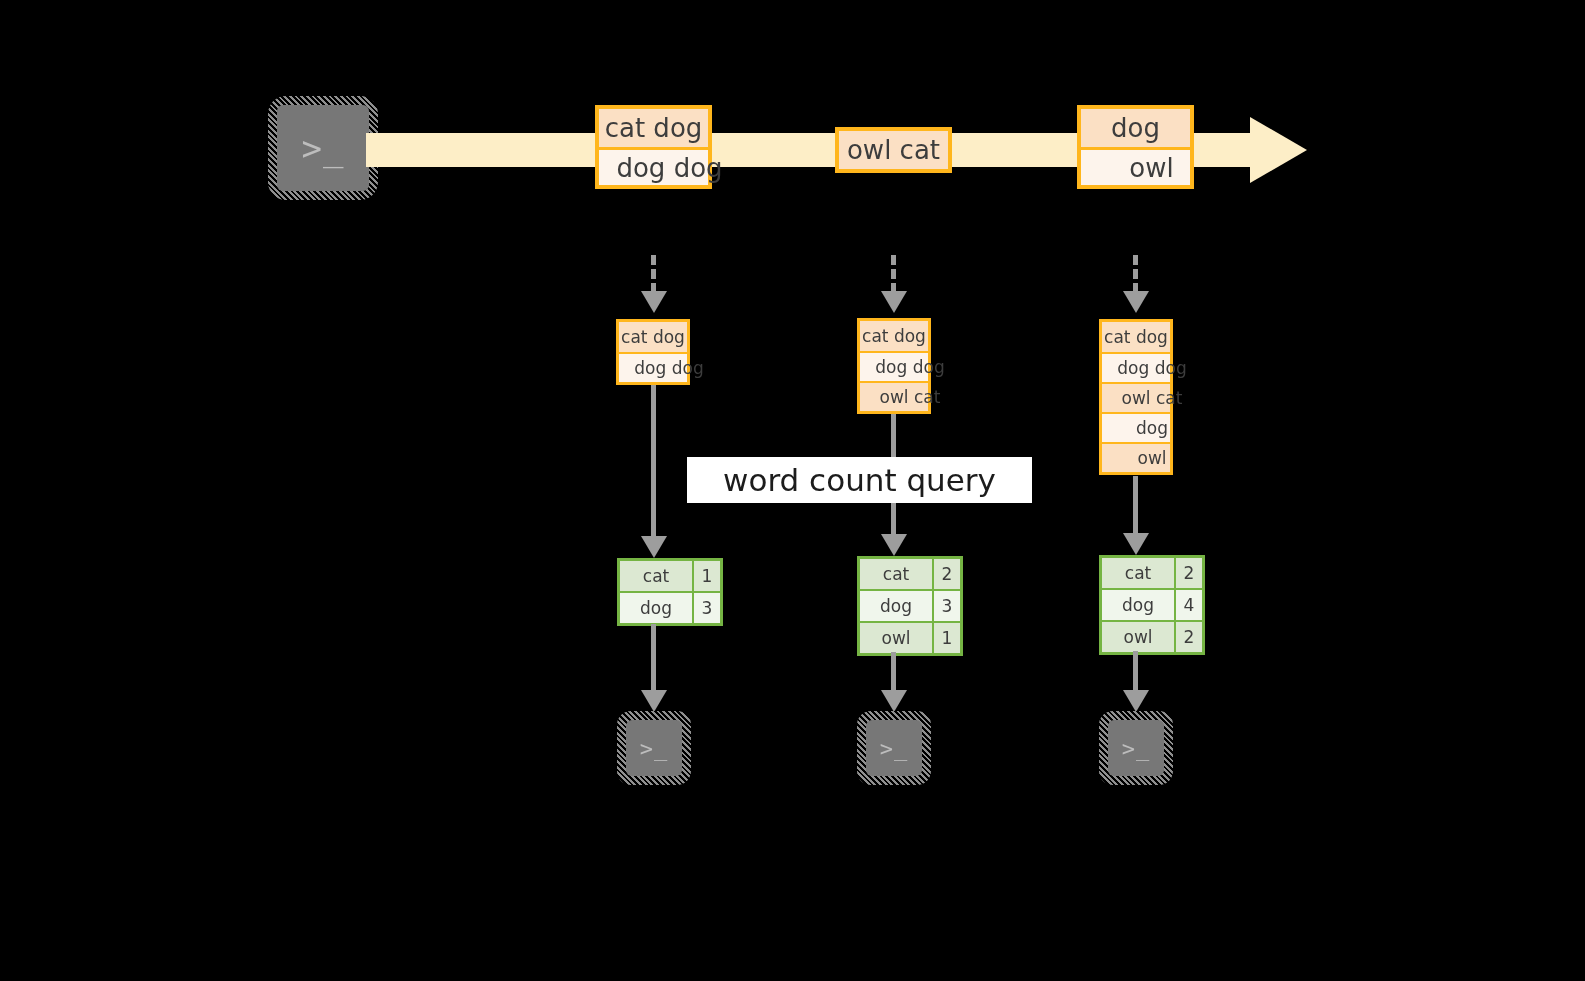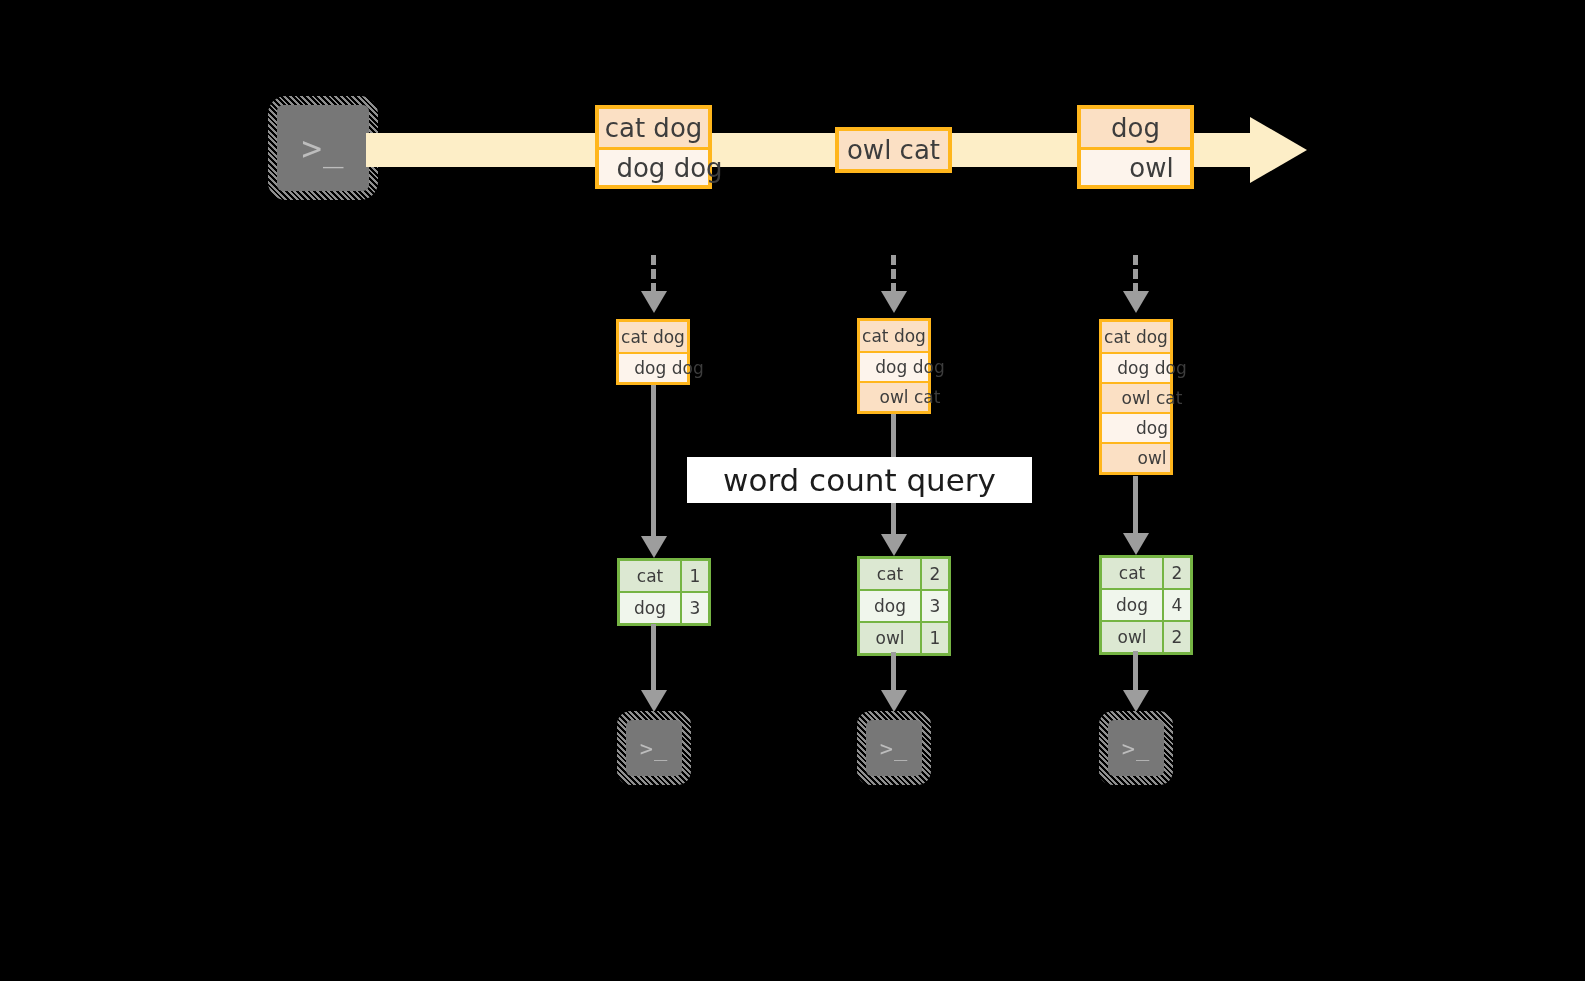--- a/index.html
+++ b/index.html
@@ -101,21 +101,21 @@
   .kv .krow + .krow { border-top: 2px solid #75b443; }
   .kv .cell {
     box-sizing: border-box;
     height: 30px;
     display: flex;
     align-items: center;
     justify-content: center;
     font-size: 17px;
     color: #3d3d3d;
   }
-  .kv .cell.word { width: 60px; }
+  .kv .cell.word { width: 72px; }
   .kv .cell.cnt  { width: 28px; border-left: 2px solid #75b443; }
   .krow.dark  .cell { background: #dce8d2; }
   .krow.light .cell { background: #f0f6ec; }
 
   
   .gline {
     position: absolute;
     width: 5px;
     background: #9d9d9d;
   }

